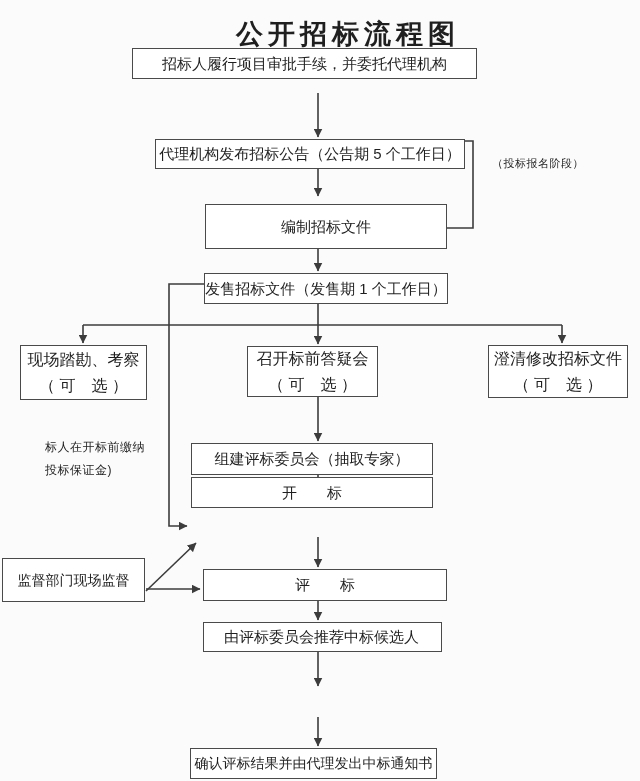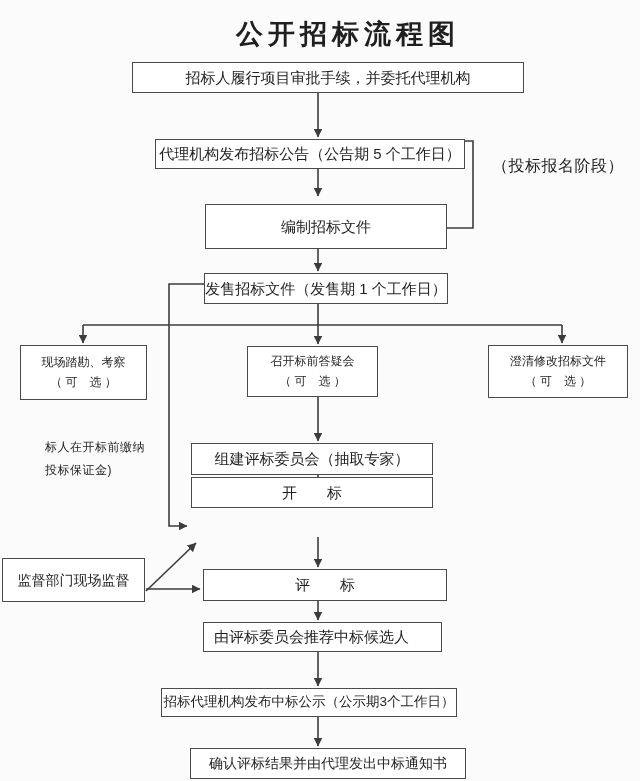--- a/index.html
+++ b/index.html
@@ -15,30 +15,30 @@
   .title{
     position:absolute;left:40px;top:8px;width:600px;margin:8px;
     text-align:center;font-size:27px;font-weight:bold;letter-spacing:5px;
   }
   .box{
     position:absolute;box-sizing:border-box;background:var(--box_fill);
     border:1.5px solid var(--border);
     display:flex;align-items:center;justify-content:center;
     text-align:center;white-space:nowrap;font-size:15px;line-height:1.2;
   }
-  .box.two{flex-direction:column;font-size:12px;line-height:1.6;}
-  .box.left{justify-content:flex-start;padding-left:10px;}
+  .box.two{flex-direction:column;font-size:16px;line-height:1.6;}
+  .box.left{justify-content:flex-start;padding-left:20px;}
   .box.small{font-size:14px;}
   .box.tight{font-size:13.5px;}
   .note{
     position:absolute;font-size:12px;line-height:23px;letter-spacing:0.5px;
     white-space:nowrap;
   }
   .phase{
-    position:absolute;font-size:16px;letter-spacing:0.5px;white-space:nowrap;
+    position:absolute;font-size:11px;letter-spacing:0.5px;white-space:nowrap;
   }
   svg.connectors{position:absolute;left:0;top:0;}
   svg.connectors line, svg.connectors polyline{
     stroke:var(--line);stroke-width:1.6;fill:none;
   }
 </style>
 </head>
 <body>
 
 <div class="canvas">
@@ -68,21 +68,21 @@
     <polyline points="204,284 169,284 169,526 187,526" marker-end="url(#arrowhead)"></polyline>
 
     <polyline points="458,141 473,141 473,228 443,228"></polyline>
 
     <line x1="146" y1="591" x2="196" y2="543" marker-end="url(#arrowhead)"></line>
     <line x1="146" y1="589" x2="200" y2="589" marker-end="url(#arrowhead)"></line>
   </svg>
 
   <h1 class="title">公开招标流程图</h1>
 
-  <div class="box" style="left:132px;top:62px;width:392px;height:31px">
+  <div class="box" style="left:132px;top:48px;width:345px;height:31px">
     <span>招标人履行项目审批手续，并委托代理机构</span>
   </div>
 
   <div class="box" style="left:155px;top:139px;width:310px;height:30px">
     <span>代理机构发布招标公告（公告期 5 个工作日）</span>
   </div>
 
   <div class="phase" style="left:492px;top:156px">（投标报名阶段）</div>
 
   <div class="box" style="left:205px;top:204px;width:242px;height:45px">
@@ -126,21 +126,18 @@
   </div>
 
   <div class="box" style="left:203px;top:569px;width:244px;height:32px">
     <span>评　　标</span>
   </div>
 
   <div class="box left" style="left:203px;top:622px;width:239px;height:30px">
     <span>由评标委员会推荐中标候选人</span>
   </div>
 
-  <div class="box tight" style="left:161px;top:688px;width:296px;height:29px">
-    <span>招标代理机构发布中标公示（公示期3个工作日）</span>
-  </div>
 
-  <div class="box small" style="left:190px;top:748px;width:276px;height:31px">
+  <div class="box small" style="left:190px;top:748px;width:247px;height:31px">
     <span>确认评标结果并由代理发出中标通知书</span>
   </div>
 
 </div>
 
 </body></html>

